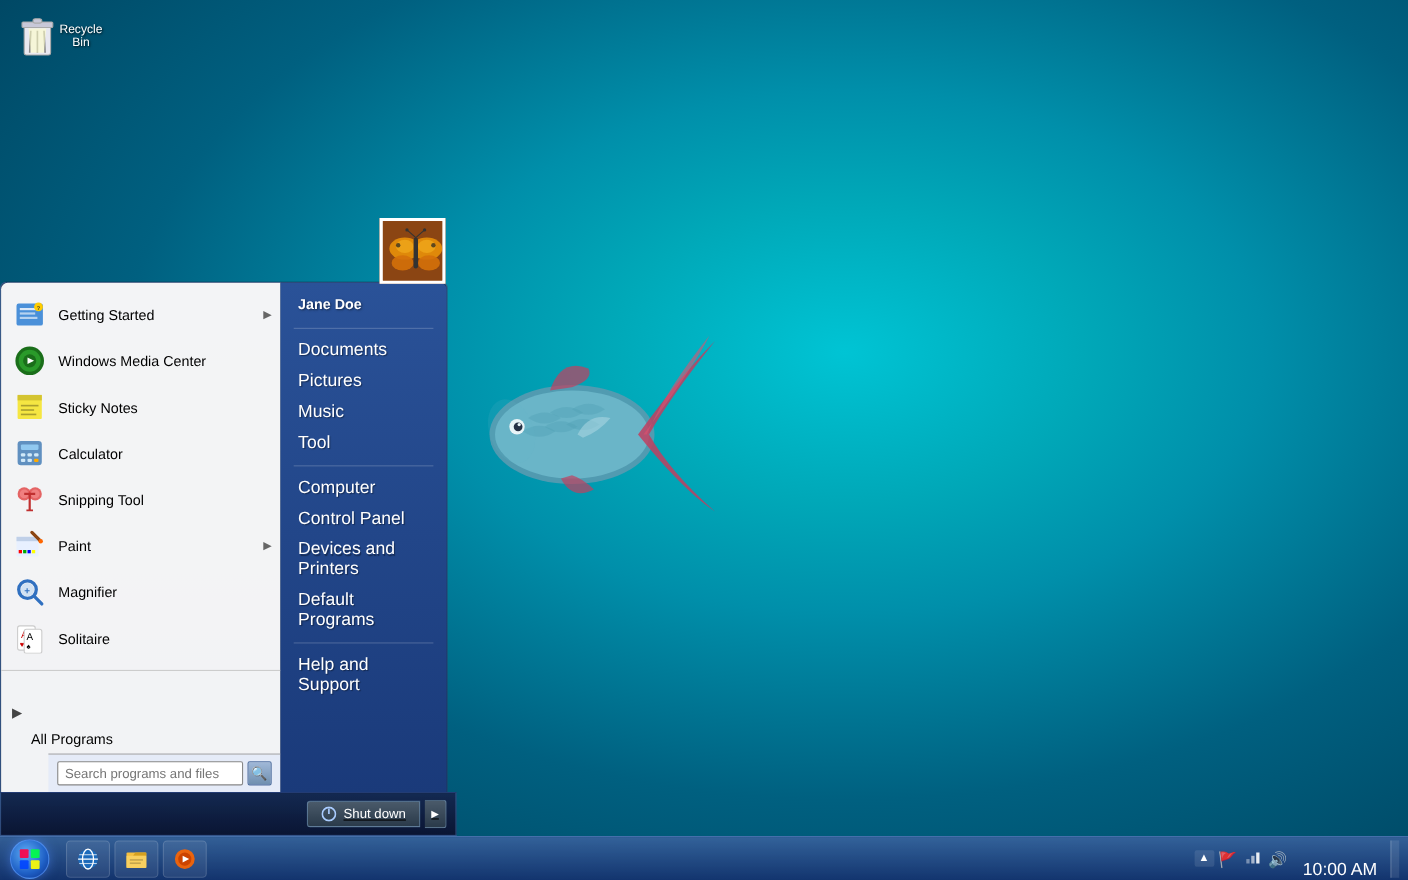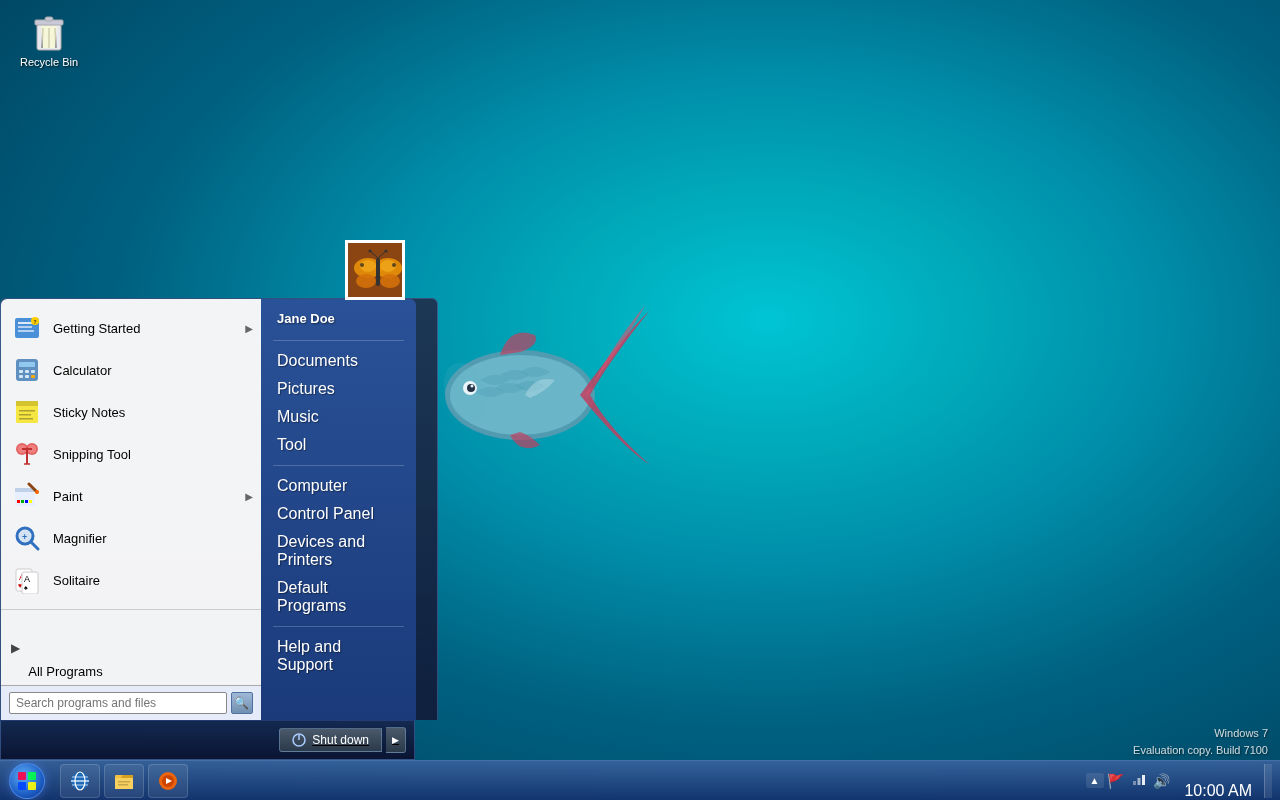--- a/index.html
+++ b/index.html
@@ -30,21 +30,20 @@
       width: 280px;
       height: 230px;
     }
 
     
     #recycle-bin {
       position: absolute;
       top: 10px;
       left: 14px;
       display: flex;
-      flex-direction: column;
       align-items: center;
       cursor: pointer;
       width: 70px;
     }
     #recycle-bin .icon-img {
       width: 40px;
       height: 44px;
     }
     #recycle-bin .icon-label {
       color: white;
@@ -161,21 +160,21 @@
       width: 60px;
       height: 60px;
       border: 3px solid white;
       background: #8B4513;
       overflow: hidden;
       position: relative;
     }
 
     #menu-body {
       display: flex;
-      width: 438px;
+      width: 407px;
       background: linear-gradient(to bottom, rgba(30,50,80,0.95) 0%, rgba(15,30,60,0.97) 100%);
       border: 1px solid rgba(100,150,220,0.4);
       border-bottom: none;
       border-radius: 6px 6px 0 0;
     }
 
     
     #left-panel {
       width: 260px;
       background: rgba(255,255,255,0.95);
@@ -233,20 +232,21 @@
       color: #444;
       font-size: 12px;
     }
 
     #search-box {
       padding: 6px 8px;
       background: rgba(200,220,255,0.3);
       display: flex;
       align-items: center;
       border-top: 1px solid #aaa;
+      margin-left: 43px;
     }
     #search-input {
       flex: 1;
       border: 1px solid #888;
       border-radius: 2px;
       padding: 3px 6px;
       font-size: 12px;
       background: white;
       outline: none;
     }
@@ -429,24 +429,20 @@
         <rect x="6" y="10" width="28" height="5" rx="1" fill="#c8c8d8" stroke="#aaa" stroke-width="1"></rect>
 
         <rect x="16" y="7" width="8" height="4" rx="2" fill="#c8c8d8" stroke="#aaa" stroke-width="1"></rect>
 
         <path d="M12 16 L14 38 L26 38 L28 16" fill="rgba(255,255,200,0.6)"></path>
       </svg>
     </div>
     <span class="icon-label">Recycle Bin</span>
   </div>
 
-  <div id="win-version">
-    <div>Windows 7</div>
-    <div>Evaluation copy. Build 7100</div>
-  </div>
 
   <div id="start-menu">
 
     <div id="user-picture-row">
       <div id="user-picture">
         <svg viewBox="0 0 60 60" width="60" height="60">
 
           <rect width="60" height="60" fill="#8B4513"></rect>
 
           <ellipse cx="20" cy="25" rx="14" ry="10" fill="#e8900a" opacity="0.9"></ellipse>
@@ -483,53 +479,64 @@
                 <rect x="5" y="12" width="14" height="2" fill="white" opacity="0.6"></rect>
                 <rect x="5" y="16" width="16" height="2" fill="white" opacity="0.6"></rect>
                 <circle cx="22" cy="7" r="4" fill="#ffcc00"></circle>
                 <text x="22" y="10" text-anchor="middle" font-size="5" fill="#333" font-weight="bold">?</text>
               </svg>
             </div>
             <span class="menu-item-label">Getting Started</span>
             <span class="arrow">▶</span>
           </div>
 
+          <div class="menu-item">
+            <div class="item-icon">
+              <svg width="28" height="28" viewBox="0 0 28 28">
+                <circle cx="14" cy="14" r="13" fill="#1a6e1a"></circle>
+                <circle cx="14" cy="14" r="10" fill="#2a9a2a"></circle>
+                <circle cx="14" cy="14" r="6" fill="#1a6e1a"></circle>
+                <polygon points="12,11 12,17 18,14" fill="white"></polygon>
+              </svg>
+            </div>
+            <span class="menu-item-label">Windows Media Center</span>
+          </div>
+
+          <div class="menu-item">
+            <div class="item-icon">
+              <svg width="28" height="28" viewBox="0 0 28 28">
+                <rect x="3" y="3" width="22" height="22" rx="1" fill="#f5e642"></rect>
+                <rect x="3" y="3" width="22" height="5" fill="#d4c430"></rect>
+                <rect x="6" y="12" width="16" height="1.5" fill="rgba(0,0,0,0.3)"></rect>
+                <rect x="6" y="16" width="12" height="1.5" fill="rgba(0,0,0,0.3)"></rect>
+                <rect x="6" y="20" width="14" height="1.5" fill="rgba(0,0,0,0.3)"></rect>
+              </svg>
+            </div>
+            <span class="menu-item-label">Sticky Notes</span>
+          </div>
 
           <div class="menu-item">
             <div class="item-icon">
               <svg width="28" height="28" viewBox="0 0 28 28">
                 <rect x="3" y="3" width="22" height="22" rx="3" fill="#6090c0"></rect>
                 <rect x="6" y="6" width="16" height="5" rx="1" fill="#90c8f0"></rect>
                 <rect x="6" y="14" width="4" height="3" rx="1" fill="#d0e8f8"></rect>
                 <rect x="12" y="14" width="4" height="3" rx="1" fill="#d0e8f8"></rect>
                 <rect x="18" y="14" width="4" height="3" rx="1" fill="#d0e8f8"></rect>
                 <rect x="6" y="19" width="4" height="3" rx="1" fill="#d0e8f8"></rect>
                 <rect x="12" y="19" width="4" height="3" rx="1" fill="#d0e8f8"></rect>
                 <rect x="18" y="19" width="4" height="3" rx="1" fill="#ffaa00"></rect>
               </svg>
             </div>
             <span class="menu-item-label">Calculator</span>
           </div>
 
           <div class="menu-item">
             <div class="item-icon">
               <svg width="28" height="28" viewBox="0 0 28 28">
-                <rect x="3" y="3" width="22" height="22" rx="1" fill="#f5e642"></rect>
-                <rect x="3" y="3" width="22" height="5" fill="#d4c430"></rect>
-                <rect x="6" y="12" width="16" height="1.5" fill="rgba(0,0,0,0.3)"></rect>
-                <rect x="6" y="16" width="12" height="1.5" fill="rgba(0,0,0,0.3)"></rect>
-                <rect x="6" y="20" width="14" height="1.5" fill="rgba(0,0,0,0.3)"></rect>
-              </svg>
-            </div>
-            <span class="menu-item-label">Sticky Notes</span>
-          </div>
-
-          <div class="menu-item">
-            <div class="item-icon">
-              <svg width="28" height="28" viewBox="0 0 28 28">
                 <circle cx="9" cy="9" r="6" fill="#e04040" opacity="0.8"></circle>
                 <circle cx="19" cy="9" r="6" fill="#e04040" opacity="0.8"></circle>
                 <circle cx="9" cy="9" r="4" fill="#f08080"></circle>
                 <circle cx="19" cy="9" r="4" fill="#f08080"></circle>
                 <line x1="9" y1="9" x2="19" y2="9" stroke="#c03030" stroke-width="2"></line>
                 <line x1="14" y1="9" x2="14" y2="24" stroke="#c03030" stroke-width="2"></line>
                 <line x1="11" y1="24" x2="17" y2="24" stroke="#c03030" stroke-width="1.5"></line>
               </svg>
             </div>
             <span class="menu-item-label">Snipping Tool</span>

